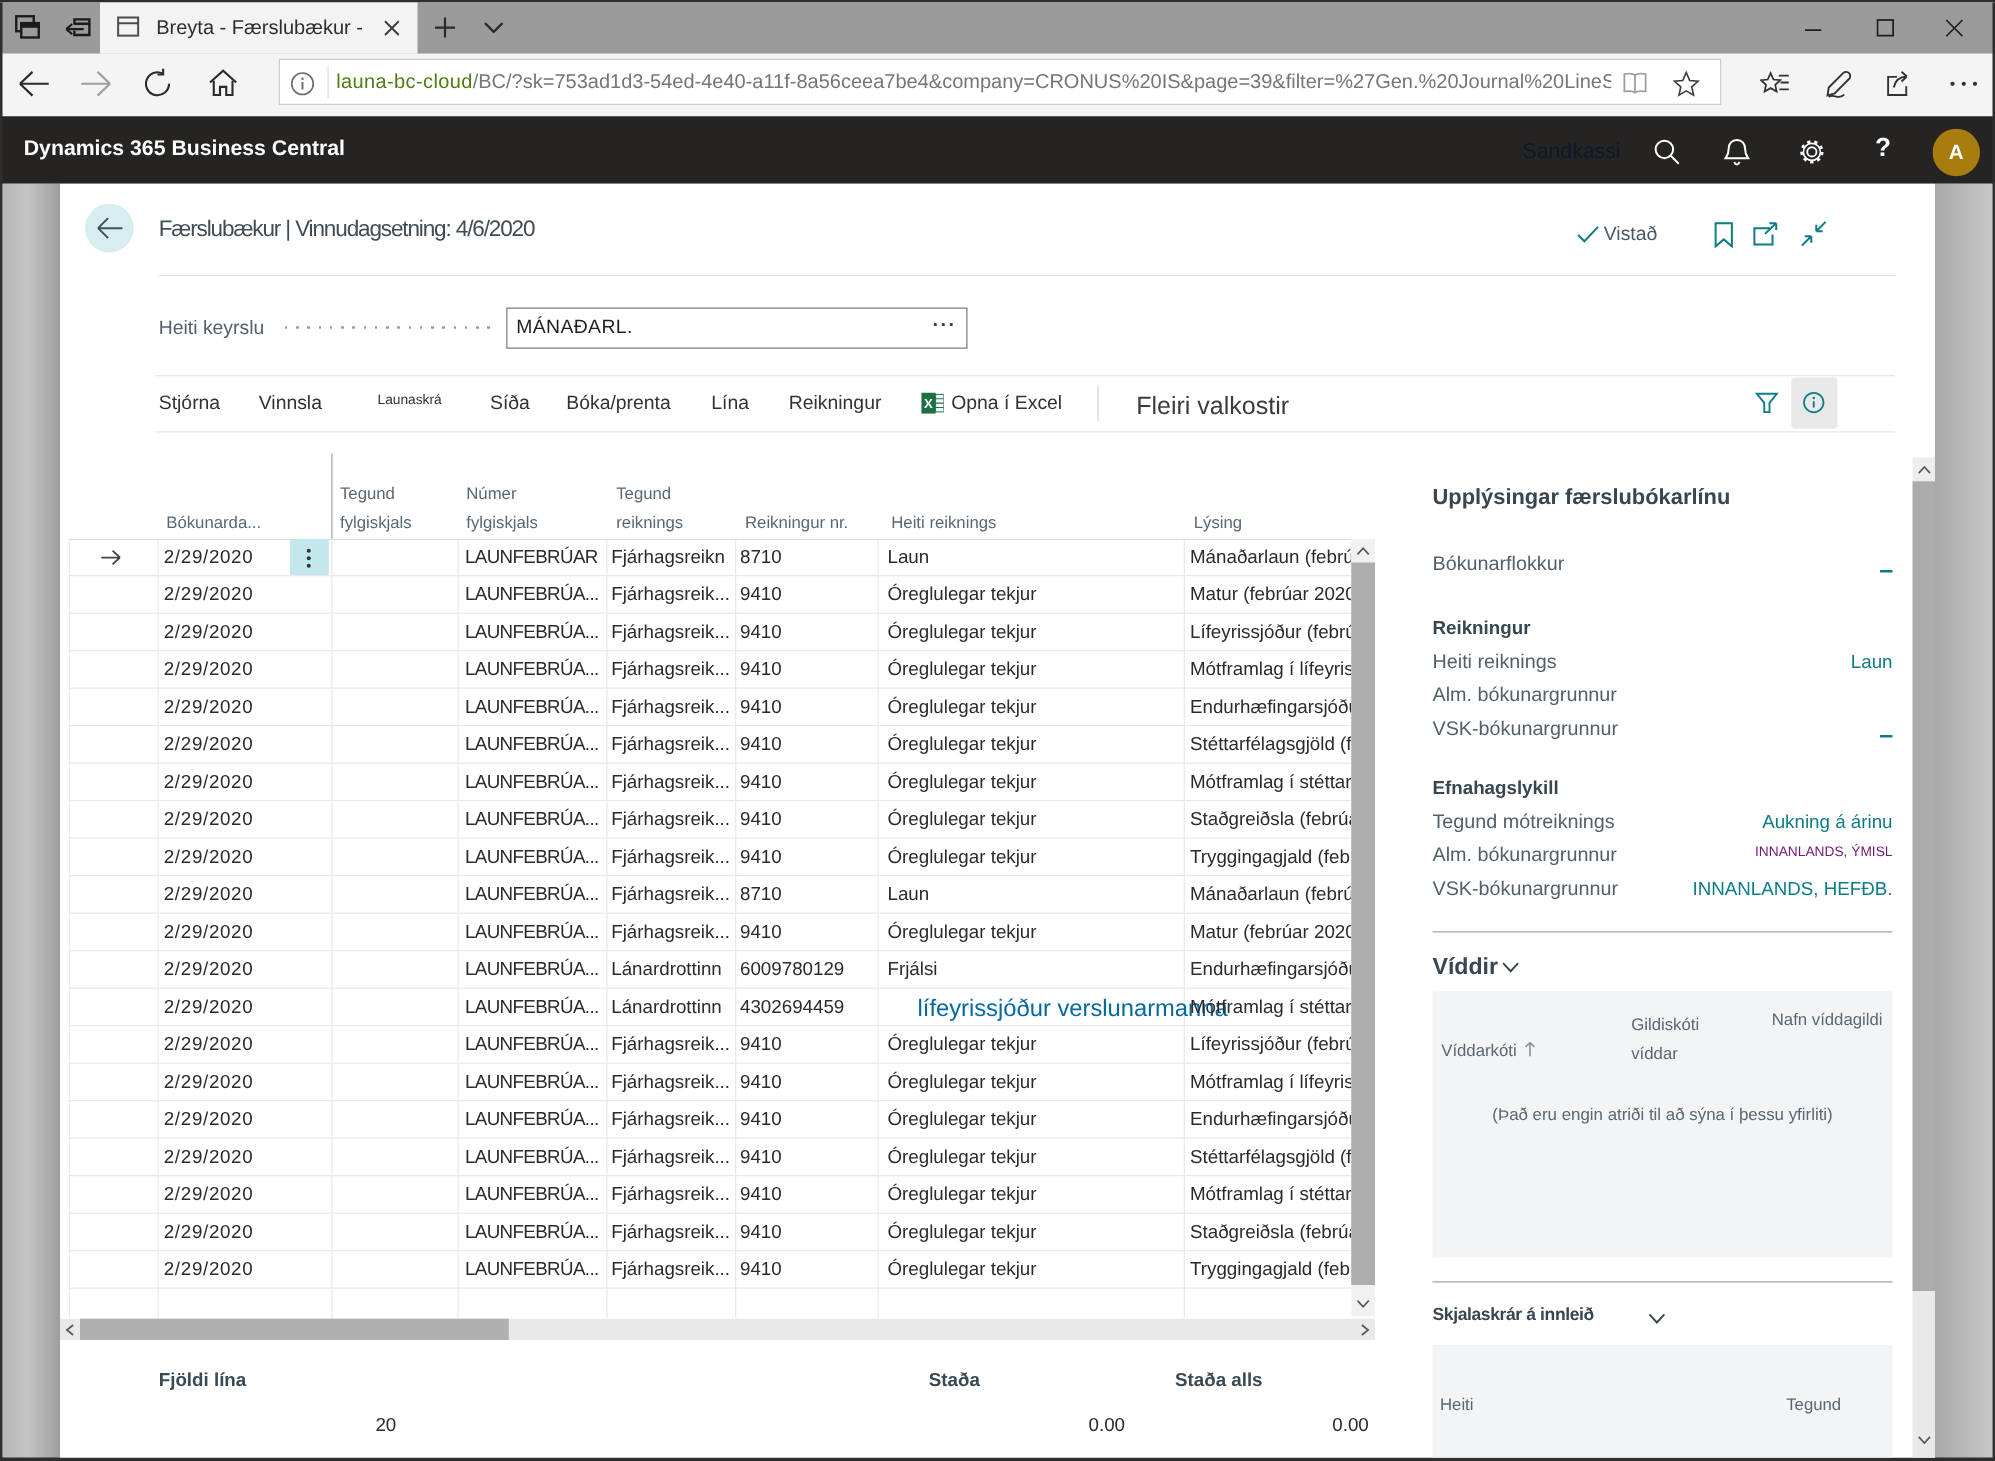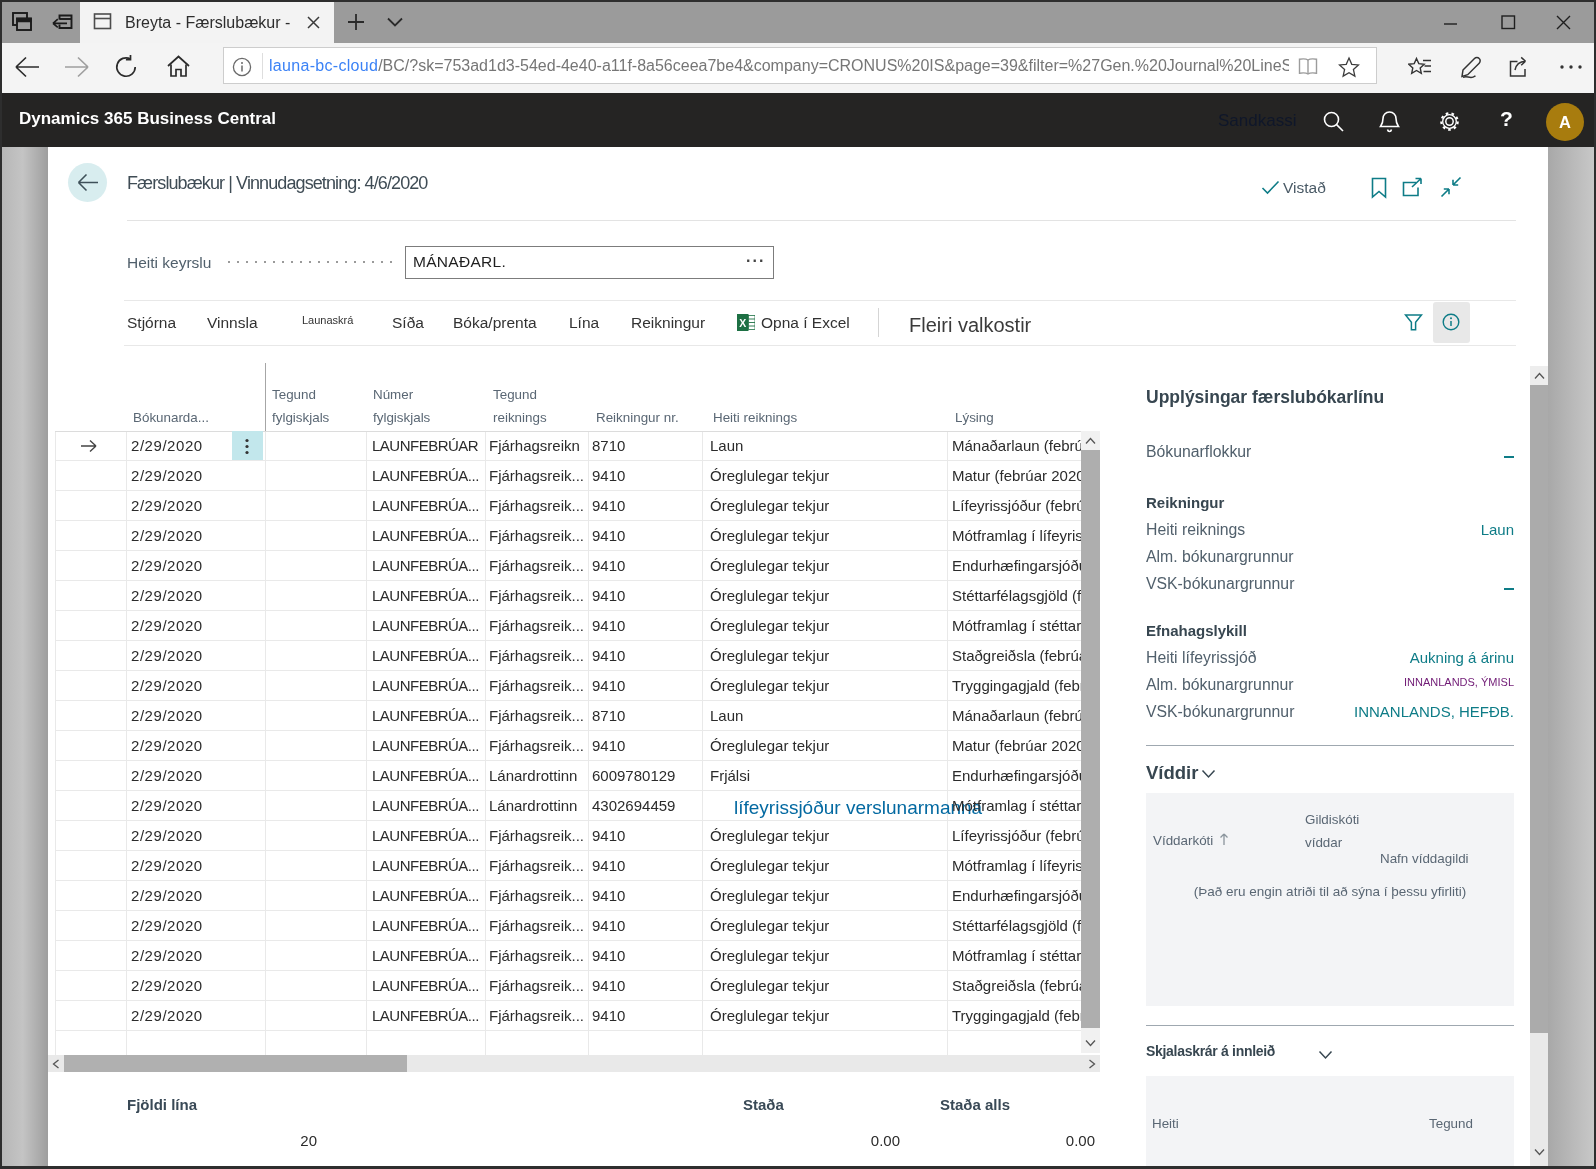--- a/index.html
+++ b/index.html
@@ -59,21 +59,21 @@
 <path d="M2 12 L12.5 2.5 L23 12" fill="none" stroke="#2b2b2b" stroke-width="1.7"></path>
 <path d="M5 10.5 V22 H10 V15.5 H15 V22 H20 V10.5" fill="none" stroke="#2b2b2b" stroke-width="1.7"></path>
 </svg>
 <div class="abs" style="left:223px;top:47px;width:1154px;height:37px;background:#fff;border:1px solid #cdcdcd;"></div>
 <svg class="abs" style="left:232px;top:57px;" width="20" height="20" viewBox="0 0 20 20">
 <circle cx="10" cy="10" r="8.6" fill="none" stroke="#6a6a6a" stroke-width="1.3"></circle>
 <line x1="10" y1="8.6" x2="10" y2="14.5" stroke="#6a6a6a" stroke-width="1.5"></line>
 <circle cx="10" cy="5.9" r="1" fill="#6a6a6a"></circle>
 </svg>
 <div class="abs" style="left:262px;top:53px;width:1px;height:26px;background:#dedede;"></div>
-<div class="abs" style="left:269px;top:47px;width:1020px;height:37px;overflow:hidden;white-space:nowrap;font-size:16px;line-height:37px;"><span style="color:#3b82f6;letter-spacing:0.3px;">launa-bc-cloud</span><span style="color:#767676;">/BC/?sk=753ad1d3-54ed-4e40-a11f-8a56ceea7be4&amp;company=CRONUS%20IS&amp;page=39&amp;filter=%27Gen.%20Journal%20LineS</span></div>
+<div class="abs" style="left:269px;top:47px;width:1020px;height:37px;overflow:hidden;white-space:nowrap;font-size:16px;line-height:37px;"><span style="color:#4d7c0f;letter-spacing:0.3px;">launa-bc-cloud</span><span style="color:#767676;">/BC/?sk=753ad1d3-54ed-4e40-a11f-8a56ceea7be4&amp;company=CRONUS%20IS&amp;page=39&amp;filter=%27Gen.%20Journal%20LineS</span></div>
 <svg class="abs" style="left:1297px;top:57px;" width="22" height="20" viewBox="0 0 22 20">
 <path d="M11 3 C9 1.6 6.5 1.6 2.5 2.2 V16.2 C6.5 15.6 9 15.6 11 17 C13 15.6 15.5 15.6 19.5 16.2 V2.2 C15.5 1.6 13 1.6 11 3 Z" fill="none" stroke="#9c9c9c" stroke-width="1.4"></path>
 <line x1="11" y1="3" x2="11" y2="17" stroke="#9c9c9c" stroke-width="1.4"></line>
 </svg>
 <svg class="abs" style="left:1338px;top:56px;" width="22" height="22" viewBox="0 0 24 24">
 <path d="M12 2.2 L15 9.1 L22.3 9.8 L16.8 14.7 L18.4 22 L12 18.2 L5.6 22 L7.2 14.7 L1.7 9.8 L9 9.1 Z" fill="none" stroke="#3c3c3c" stroke-width="1.4"></path>
 </svg>
 <svg class="abs" style="left:1408px;top:56px;" width="24" height="23" viewBox="0 0 24 23">
 <path d="M8.5 2.5 L10.8 7.6 L16.2 8.2 L12.2 11.9 L13.3 17.3 L8.5 14.5 L3.7 17.3 L4.8 11.9 L0.8 8.2 L6.2 7.6 Z" fill="none" stroke="#333" stroke-width="1.4"></path>
 <line x1="15" y1="4.5" x2="23" y2="4.5" stroke="#333" stroke-width="1.5"></line>
@@ -368,38 +368,38 @@
 <div class="abs" style="left:1146px;top:387px;font-size:17.5px;font-weight:700;color:#374650;">Upplýsingar færslubókarlínu</div>
 <div class="abs" style="left:1146px;top:443px;font-size:15.8px;color:#51606c;">Bókunarflokkur</div>
 <div class="abs" style="left:1504px;top:456px;width:10px;height:2px;background:#0e7c87;"></div>
 <div class="abs" style="left:1146px;top:494px;font-size:15px;font-weight:700;color:#374650;">Reikningur</div>
 <div class="abs" style="left:1146px;top:521px;font-size:15.8px;color:#51606c;">Heiti reiknings</div>
 <div class="abs" style="left:1146px;top:521px;width:368px;text-align:right;font-size:15px;color:#0e7c87;">Laun</div>
 <div class="abs" style="left:1146px;top:548px;font-size:15.8px;color:#51606c;">Alm. bókunargrunnur</div>
 <div class="abs" style="left:1146px;top:575px;font-size:15.8px;color:#51606c;">VSK-bókunargrunnur</div>
 <div class="abs" style="left:1504px;top:588px;width:10px;height:2px;background:#0e7c87;"></div>
 <div class="abs" style="left:1146px;top:622px;font-size:15px;font-weight:700;color:#374650;">Efnahagslykill</div>
-<div class="abs" style="left:1146px;top:649px;font-size:15.8px;color:#51606c;">Heiti lífeyrissjóð</div>
+<div class="abs" style="left:1146px;top:649px;font-size:15.8px;color:#51606c;">Tegund mótreiknings</div>
 <div class="abs" style="left:1146px;top:649px;width:368px;text-align:right;font-size:15px;color:#0e7c87;">Aukning á árinu</div>
 <div class="abs" style="left:1146px;top:676px;font-size:15.8px;color:#51606c;">Alm. bókunargrunnur</div>
 <div class="abs" style="left:1146px;top:676px;width:368px;text-align:right;font-size:11px;color:#701a75;">INNANLANDS, ÝMISL</div>
 <div class="abs" style="left:1146px;top:703px;font-size:15.8px;color:#51606c;">VSK-bókunargrunnur</div>
 <div class="abs" style="left:1146px;top:703px;width:368px;text-align:right;font-size:15px;color:#0e7c87;">INNANLANDS, HEFÐB.</div>
 <div class="abs" style="left:1146px;top:745px;width:368px;height:1px;background:#9fa8b0;"></div>
 <div class="abs" style="left:1146px;top:762px;font-size:18.5px;font-weight:700;color:#374650;">Víddir</div>
 <svg class="abs" style="left:1201px;top:769px;" width="15" height="10" viewBox="0 0 15 10">
 <path d="M1.5 1.5 L7.5 8 L13.5 1.5" fill="none" stroke="#374650" stroke-width="1.5"></path>
   </svg>
 <div class="abs" style="left:1146px;top:793px;width:368px;height:213px;background:#f3f4f6;"></div>
 <div class="abs" style="left:1153px;top:833px;font-size:13.4px;color:#5a6774;">Víddarkóti</div>
 <svg class="abs" style="left:1219px;top:832px;" width="10" height="14" viewBox="0 0 10 14">
 <path d="M5 13 V2 M5 2 L1.5 5.5 M5 2 L8.5 5.5" fill="none" stroke="#8a949c" stroke-width="1.3"></path>
   </svg>
 <div class="abs" style="left:1305px;top:808px;font-size:13.4px;line-height:23px;color:#5a6774;">Gildiskóti<br>víddar</div>
-<div class="abs" style="left:1380px;top:851px;width:126px;text-align:left;font-size:13.4px;color:#5a6774;">Nafn víddagildi</div>
+<div class="abs" style="left:1380px;top:808px;width:126px;text-align:right;font-size:13.4px;color:#5a6774;">Nafn víddagildi</div>
 <div class="abs" style="left:1146px;top:884px;width:368px;text-align:center;font-size:13.5px;color:#5a6774;">(Það eru engin atriði til að sýna í þessu yfirliti)</div>
 <div class="abs" style="left:1146px;top:1025px;width:368px;height:1px;background:#9fa8b0;"></div>
 <div class="abs" style="left:1146px;top:1043px;font-size:14px;letter-spacing:-0.3px;font-weight:700;color:#374650;">Skjalaskrár á innleið</div>
 <svg class="abs" style="left:1318px;top:1050px;" width="15" height="10" viewBox="0 0 15 10">
 <path d="M1.5 1.5 L7.5 8 L13.5 1.5" fill="none" stroke="#374650" stroke-width="1.5"></path>
   </svg>
 <div class="abs" style="left:1146px;top:1076px;width:368px;height:90px;background:#f3f4f6;"></div>
 <div class="abs" style="left:1152px;top:1116px;font-size:13.4px;color:#5a6774;">Heiti</div>
 <div class="abs" style="left:1429px;top:1116px;font-size:13.4px;color:#5a6774;">Tegund</div>
 <div class="abs" style="left:1530px;top:366px;width:18px;height:19px;background:#ededed;"></div>

